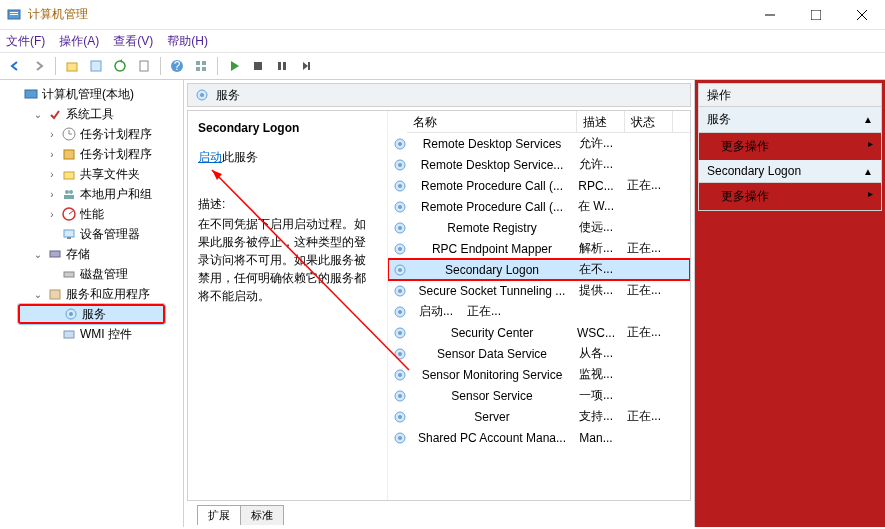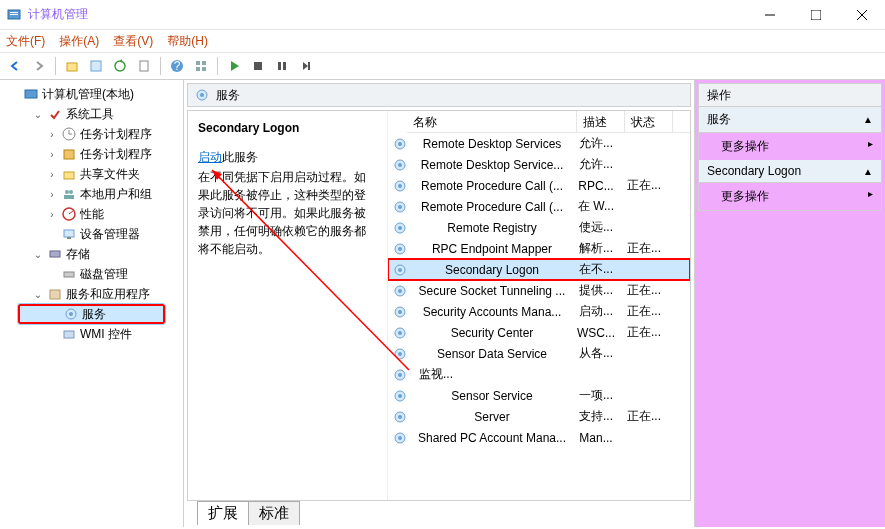--- a/index.html
+++ b/index.html
@@ -1,23 +1,23 @@
 <!DOCTYPE html>
 <html><head>
 <meta charset="utf-8">
 <style>
 *{box-sizing:border-box;margin:0;padding:0;font-family:"Microsoft YaHei","Segoe UI",sans-serif;font-size:12px;}
 body{background:#fff;width:885px;height:529px;overflow:hidden;position:relative;}
 .titlebar{height:30px;background:#fff;display:flex;align-items:center;border-bottom:1px solid #e5e5e5;}
 .titlebar .icon{width:16px;height:16px;margin:0 6px;}
-.titlebar .title{flex:1;color:#8b5cf6;}
+.titlebar .title{flex:1;color:#a16207;}
 .winbtns{display:flex;}
 .winbtn{width:46px;height:30px;display:flex;align-items:center;justify-content:center;color:#666;}
 .menubar{height:22px;display:flex;align-items:center;padding:0 6px;gap:14px;}
-.menubar span{color:#c2410c;}
+.menubar span{color:#4c1d95;}
 .toolbar{height:28px;border-top:1px solid #e5e5e5;border-bottom:1px solid #d0d0d0;display:flex;align-items:center;padding:0 4px;gap:2px;}
 .tbtn{width:22px;height:22px;display:flex;align-items:center;justify-content:center;border:1px solid transparent;}
 .tsep{width:1px;height:18px;background:#ccc;margin:0 3px;}
 .content{display:flex;height:calc(529px - 30px - 22px - 28px - 2px);}
 .tree{width:184px;border-right:1px solid #d0d0d0;padding:4px 18px;overflow:auto;background:#fff;}
 .trow{display:flex;align-items:center;height:20px;padding-left:2px;white-space:nowrap;}
 .trow .tw{width:12px;text-align:center;color:#666;font-size:10px;}
 .trow .ticon{width:16px;height:16px;margin:0 3px;display:flex;align-items:center;justify-content:center;}
 .trow.sel{background:#cce8ff;outline:1px solid #99d1ff;}
 .trow.boxed{border:2px solid red;border-radius:2px;}
@@ -38,23 +38,23 @@
 .c-desc{width:48px;}
 .c-stat{width:48px;}
 .srow{display:flex;align-items:center;height:21px;text-align:center;}
 .srow.sel{background:#cce8ff;}
 .srow.boxed{outline:2px solid red;outline-offset:-1px;}
 .srow .sicon{width:16px;height:16px;margin:0 4px;}
 .sname{width:160px;white-space:nowrap;overflow:hidden;text-overflow:ellipsis;}
 .sdesc{width:48px;white-space:nowrap;overflow:hidden;}
 .sstat{width:48px;white-space:nowrap;overflow:hidden;}
 .tabs{height:22px;display:flex;align-items:flex-end;padding-left:10px;margin:2px 3px;}
-.tab{border:1px solid #aaa;border-bottom:none;padding:2px 10px;background:#fff;margin-right:-1px;font-size:15px;}
+.tab{border:1px solid #aaa;border-bottom:none;padding:2px 10px;background:#fff;margin-right:-1px;font-size:11px;}
 .tab.inactive{background:#f0f0f0;}
-.right{width:190px;background:#f0abfc;}
+.right{width:190px;background:#b91c1c;}
 .rhdr{height:24px;background:#eef2f5;border:1px solid #d0d0d0;display:flex;align-items:center;padding:0 8px;margin:3px 3px 0 3px;font-weight:normal;}
 .rpanel{border:1px solid #d0d0d0;border-top:none;margin:0 3px;}
 .rsec{background:#e9f1f8;padding:4px 8px;display:flex;justify-content:space-between;align-items:center;border-bottom:1px solid #d0d0d0;}
 .rsec .arr{font-size:10px;}
 .ritem{padding:5px 8px 5px 22px;}
 .gear-svg{width:16px;height:16px;}
 .arrow-line{position:absolute;pointer-events:none;z-index:10;}
 </style>
 </head>
 <body>
@@ -301,20 +301,21 @@
       <svg class="gear-svg">
           <circle cx="8" cy="8" r="5" fill="#d6e9f8" stroke="#6aa2d8"></circle>
           <circle cx="8" cy="8" r="2" fill="#6aa2d8"></circle>
         </svg>
       <span>服务</span>
     </div>
     <div class="svc-body">
       <div class="svc-left">
         <h3>Secondary Logon</h3>
         <div><a href="#">启动</a><span>此服务</span></div>
+        <div class="desc-label">描述:</div>
         <div class="desc-text">在不同凭据下启用启动过程。如果此服务被停止，这种类型的登录访问将不可用。如果此服务被禁用，任何明确依赖它的服务都将不能启动。</div>
       </div>
       <div class="svc-list">
         <div class="svc-cols">
           <div class="c-name">名称</div>
           <div class="c-desc">描述</div>
           <div class="c-stat">状态</div>
         </div>
         <div id="svc-rows">
             <div class="srow">
@@ -387,21 +388,20 @@
                 </svg></span>
               <span class="sname">Secure Socket Tunneling ...</span>
               <span class="sdesc">提供...</span>
               <span class="sstat">正在...</span>
             </div>
             <div class="srow">
               <span class="sicon"><svg width="16" height="16">
                   <circle cx="8" cy="8" r="5" fill="#d6e9f8" stroke="#6aa2d8"></circle>
                   <circle cx="8" cy="8" r="2" fill="#6aa2d8"></circle>
                 </svg></span>
-              <span class="sname">Security Accounts Mana...</span>
               <span class="sdesc">启动...</span>
               <span class="sstat">正在...</span>
             </div>
             <div class="srow">
               <span class="sicon"><svg width="16" height="16">
                   <circle cx="8" cy="8" r="5" fill="#d6e9f8" stroke="#6aa2d8"></circle>
                   <circle cx="8" cy="8" r="2" fill="#6aa2d8"></circle>
                 </svg></span>
               <span class="sname">Security Center</span>
               <span class="sdesc">WSC...</span>
@@ -414,20 +414,21 @@
                 </svg></span>
               <span class="sname">Sensor Data Service</span>
               <span class="sdesc">从各...</span>
               <span class="sstat"></span>
             </div>
             <div class="srow">
               <span class="sicon"><svg width="16" height="16">
                   <circle cx="8" cy="8" r="5" fill="#d6e9f8" stroke="#6aa2d8"></circle>
                   <circle cx="8" cy="8" r="2" fill="#6aa2d8"></circle>
                 </svg></span>
+              <span class="sname">Sensor Monitoring Service</span>
               <span class="sdesc">监视...</span>
               <span class="sstat"></span>
             </div>
             <div class="srow">
               <span class="sicon"><svg width="16" height="16">
                   <circle cx="8" cy="8" r="5" fill="#d6e9f8" stroke="#6aa2d8"></circle>
                   <circle cx="8" cy="8" r="2" fill="#6aa2d8"></circle>
                 </svg></span>
               <span class="sname">Sensor Service</span>
               <span class="sdesc">一项...</span>

